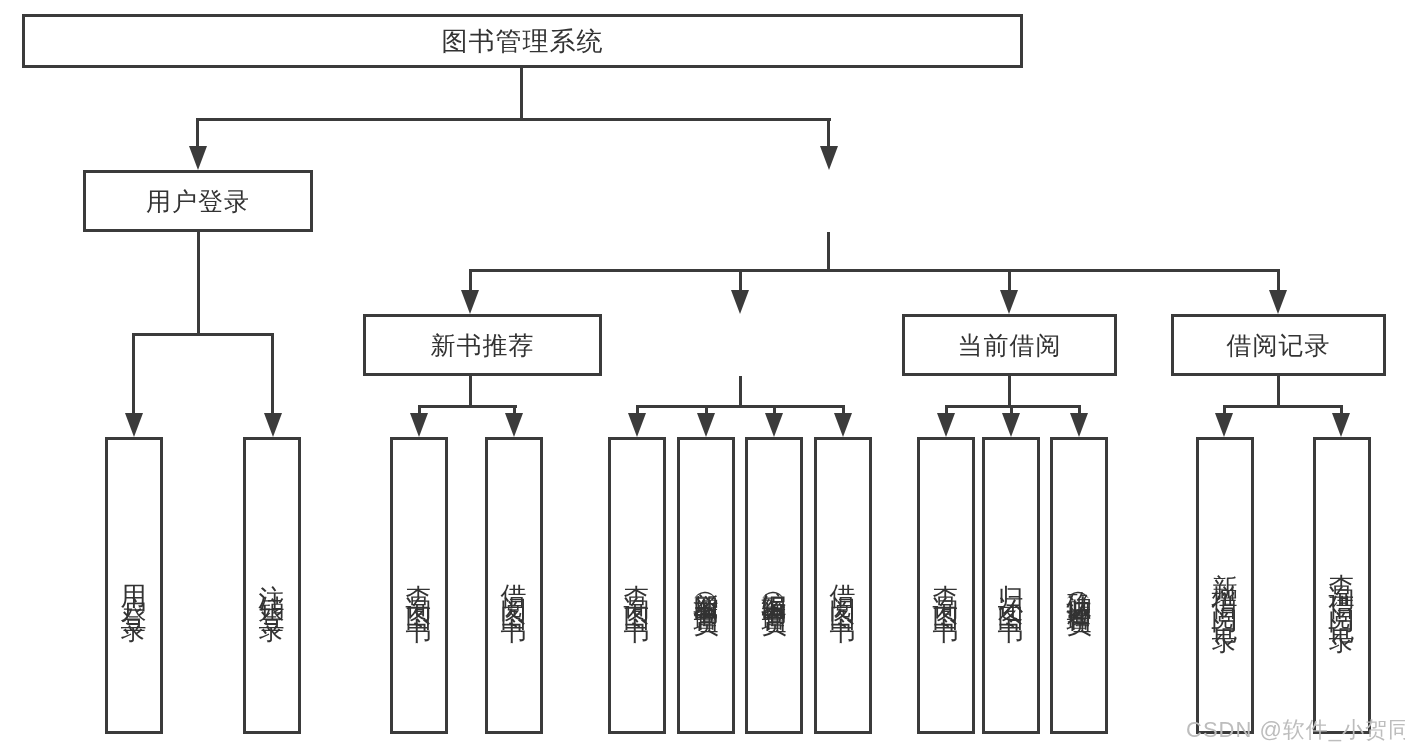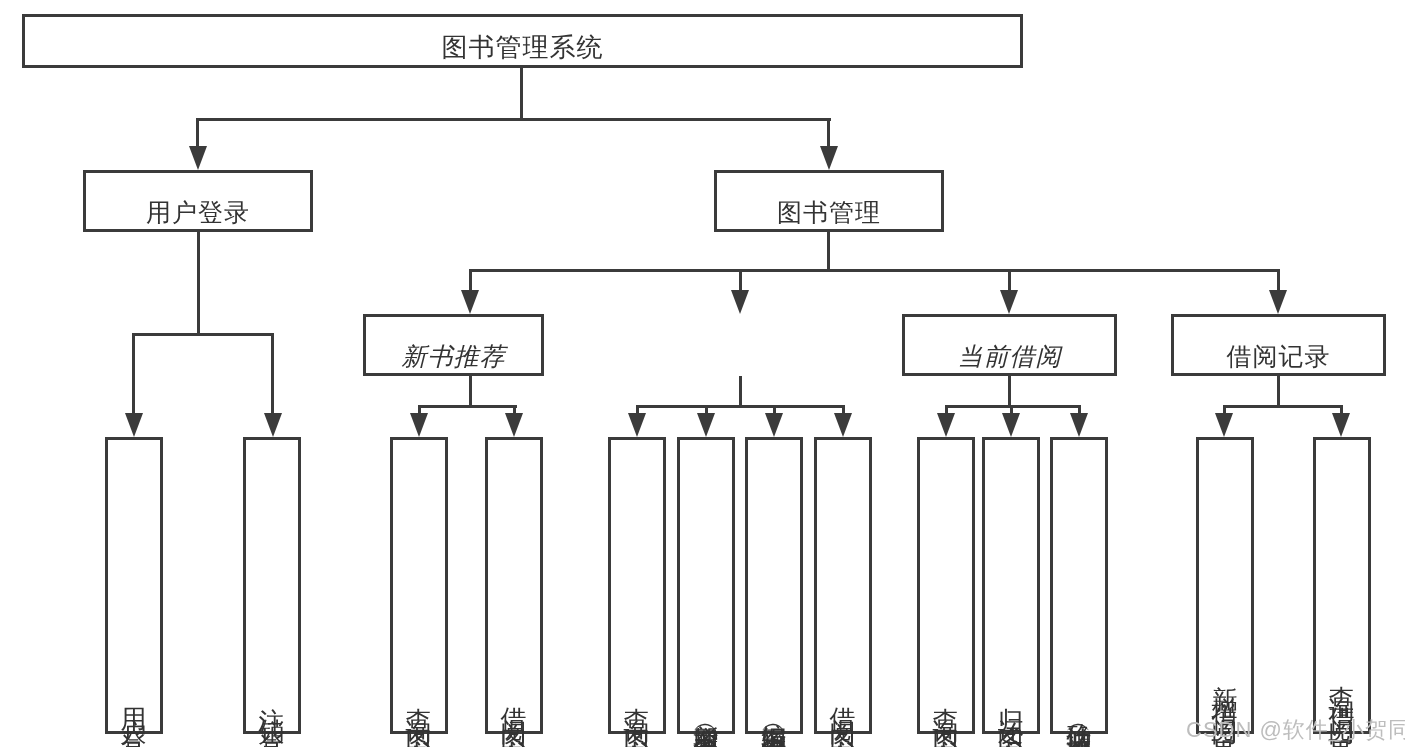--- a/index.html
+++ b/index.html
@@ -2,21 +2,21 @@
 <html><head>
 <meta charset="utf-8">
 <style>
   html,body{margin:0;padding:0;background:#fff;}
   #canvas{
     position:relative;width:1405px;height:747px;background:#ffffff;
     font-family:"Liberation Sans","DejaVu Sans",sans-serif;overflow:hidden;
   }
   .box{
     position:absolute;box-sizing:border-box;border:3px solid #3b3b3b;background:#ffffff;
-    display:flex;align-items:flex-end;justify-content:center;color:#333333;
+    display:flex;align-items:center;justify-content:center;color:#333333;
   }
   .hbox{font-size:25px;letter-spacing:1px;}
   .root{font-size:26px;}
   .vtext{
     writing-mode:vertical-rl;text-orientation:mixed;
     font-size:26px;letter-spacing:11px;color:#333333;line-height:1;
   }
   .vtext.tight{font-size:25px;letter-spacing:3px;}
   .line{position:absolute;background:#3b3b3b;}
   .arrow{
@@ -41,46 +41,43 @@
   <div class="line" style="left:520px;top:68px;width:3px;height:52px;"></div>
   <div class="line" style="left:196px;top:118px;width:635px;height:3px;"></div>
   <div class="line" style="left:196px;top:118px;width:3px;height:32px;"></div>
   <div class="arrow" style="left:189px;top:146px;"></div>
   <div class="line" style="left:827px;top:118px;width:3px;height:32px;"></div>
   <div class="arrow" style="left:820px;top:146px;"></div>
 
   <div class="box hbox" style="left:83px;top:170px;width:230px;height:62px;">
     <span>用户登录</span>
   </div>
-  <div class="box hbox" style="left:714px;top:170px;width:230px;height:62px;">
-    <span>图书管理</span>
-  </div>
 
   <div class="line" style="left:197px;top:232px;width:3px;height:104px;"></div>
   <div class="line" style="left:132px;top:333px;width:142px;height:3px;"></div>
   <div class="line" style="left:132px;top:333px;width:3px;height:82px;"></div>
   <div class="arrow" style="left:125px;top:413px;"></div>
   <div class="line" style="left:271px;top:333px;width:3px;height:82px;"></div>
   <div class="arrow" style="left:264px;top:413px;"></div>
 
   <div class="line" style="left:827px;top:232px;width:3px;height:40px;"></div>
   <div class="line" style="left:469px;top:269px;width:811px;height:3px;"></div>
   <div class="line" style="left:469px;top:269px;width:3px;height:24px;"></div>
   <div class="arrow" style="left:461px;top:290px;"></div>
   <div class="line" style="left:739px;top:269px;width:3px;height:24px;"></div>
   <div class="arrow" style="left:731px;top:290px;"></div>
   <div class="line" style="left:1008px;top:269px;width:3px;height:24px;"></div>
   <div class="arrow" style="left:1000px;top:290px;"></div>
   <div class="line" style="left:1277px;top:269px;width:3px;height:24px;"></div>
   <div class="arrow" style="left:1269px;top:290px;"></div>
 
-  <div class="box hbox" style="left:363px;top:314px;width:181px;height:62px;font-style:italic;">
+  <div class="box hbox" style="left:363px;top:314px;width:239px;height:62px;">
     <span>新书推荐</span>
   </div>
-  <div class="box hbox" style="left:902px;top:314px;width:215px;height:62px;font-style:italic;">
+  <div class="box hbox" style="left:902px;top:314px;width:215px;height:62px;">
     <span>当前借阅</span>
   </div>
   <div class="box hbox" style="left:1171px;top:314px;width:215px;height:62px;">
     <span>借阅记录</span>
   </div>
 
   <div class="line" style="left:469px;top:376px;width:3px;height:32px;"></div>
   <div class="line" style="left:418px;top:405px;width:99px;height:3px;"></div>
   <div class="line" style="left:418px;top:405px;width:3px;height:12px;"></div>
   <div class="arrow" style="left:410px;top:413px;"></div>

